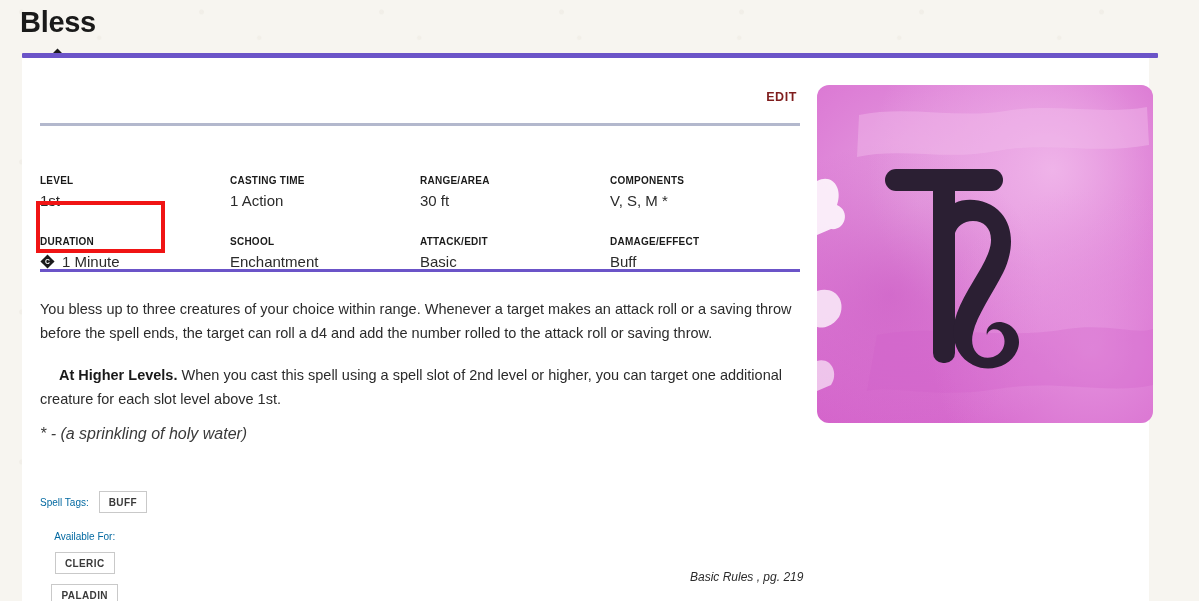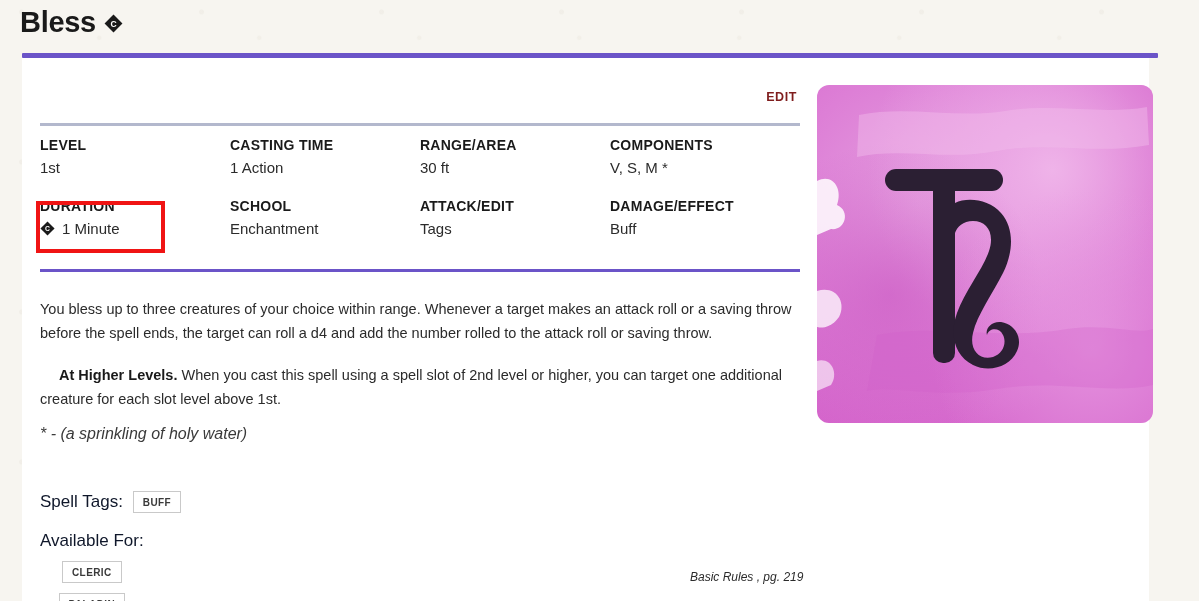--- a/index.html
+++ b/index.html
@@ -42,20 +42,21 @@
     top: 5px;
     font-size: 29px;
     font-weight: bold;
     color: #1a1a1a;
     letter-spacing: -0.3px;
     line-height: 34px;
     white-space: nowrap;
     display: flex;
     align-items: center;
     gap: 8px;
+    flex-direction: column;
   }
   .conc-diamond {
     display: inline-block;
     width: 19px;
     height: 19px;
     position: relative;
     top: 1px;
   }
   .conc-diamond svg { display: block; }
 
@@ -118,25 +119,26 @@
   .stat-row {
     display: flex;
     height: 61px;
   }
   .stat-cell {
     width: 190px;
     box-sizing: border-box;
     padding-top: 9px;
   }
   .stat-label {
-    font-size: 14px;
+    font-size: 10px;
     font-weight: bold;
     color: #1a1a1a;
     letter-spacing: 0.25px;
     margin-bottom: 6px;
+    margin-top: 38px;
   }
   .stat-value {
     font-size: 15px;
     color: #2b2b2b;
     display: flex;
     align-items: center;
     gap: 7px;
   }
 
   .highlight-box {
@@ -177,22 +179,22 @@
   .tag-row {
     position: absolute;
     left: 18px;
     display: flex;
     align-items: center;
     gap: 10px;
   }
   .tag-row.spell-tags { top: 433px; }
   .tag-row.available-for { top: 473px; flex-direction: column; }
   .tag-row-label {
-    font-size: 17px;
-    color: #0f172a;
+    font-size: 10px;
+    color: #0369a1;
   }
   .chip {
     border: 1px solid #c9c9c9;
     background: #fff;
     font-size: 10px;
     font-weight: bold;
     letter-spacing: 0.4px;
     color: #3a3a3a;
     padding: 5px 9px 4px 9px;
     line-height: 11px;
@@ -278,21 +280,21 @@
           </span>
           <span>1 Minute</span>
         </div>
       </div>
       <div class="stat-cell">
         <div class="stat-label">SCHOOL</div>
         <div class="stat-value">Enchantment</div>
       </div>
       <div class="stat-cell">
         <div class="stat-label">ATTACK/EDIT</div>
-        <div class="stat-value">Tags</div>
+        <div class="stat-value">Basic</div>
       </div>
       <div class="stat-cell">
         <div class="stat-label">DAMAGE/EFFECT</div>
         <div class="stat-value">Buff</div>
       </div>
     </div>
 
   </div>
 
   <div class="highlight-box"></div>

